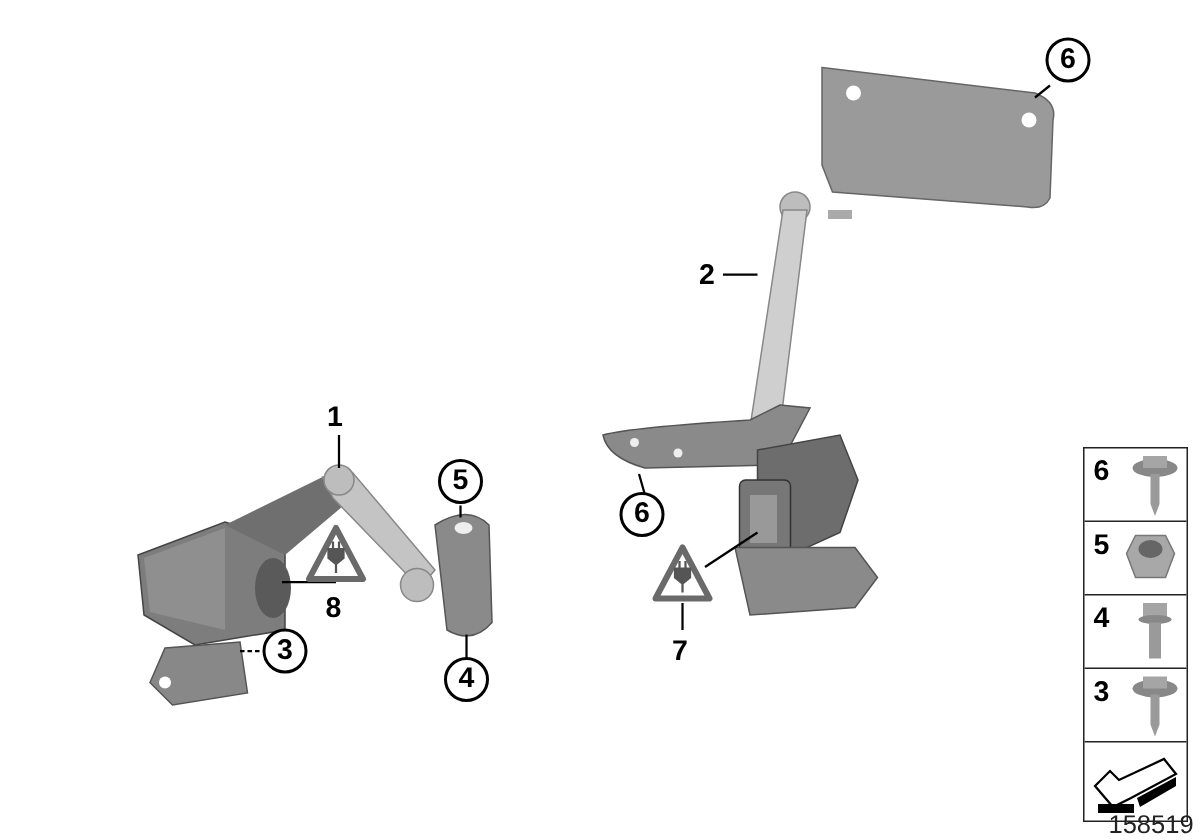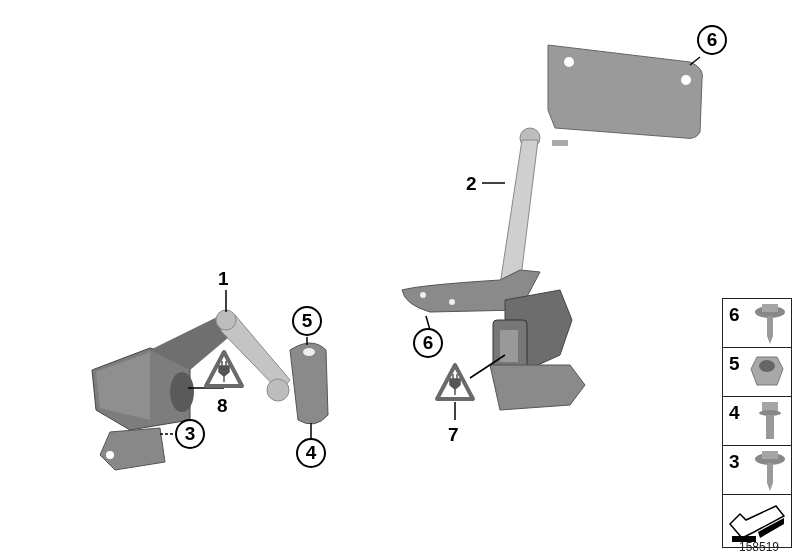--- a/index.html
+++ b/index.html
@@ -5,21 +5,21 @@
   html,body{margin:0;padding:0;background:#fff;}
   body{width:800px;height:560px;position:relative;overflow:hidden;font-family:"Liberation Sans",sans-serif;}
   svg.main{position:absolute;left:0;top:0;}
   .callout{position:absolute;width:30px;height:30px;border:2px solid #000;border-radius:50%;box-sizing:border-box;display:flex;align-items:center;justify-content:center;font-weight:bold;font-size:19px;color:#000;background:#fff;}
   .label{position:absolute;font-weight:bold;font-size:19px;color:#000;}
   .legend{position:absolute;left:722px;top:298px;width:68px;border:1px solid #222;}
   .legend .cell{height:48px;border-bottom:1px solid #222;position:relative;}
   .legend .cell:last-child{border-bottom:none;height:52px;}
   .legend .num{position:absolute;left:6px;top:5px;font-weight:bold;font-size:19px;}
   .legend svg{position:absolute;right:4px;top:3px;}
-  .imgid{position:absolute;left:739px;top:540px;font-size:12px;color:#222;}
+  .imgid{position:absolute;left:739px;top:540px;font-size:17px;color:#222;}
 </style>
 </head>
 <body>
 
 <svg class="main" width="800" height="560">
 
   <g>
     <path d="M92 370 L150 348 L190 360 L190 420 L130 430 L96 410 Z" fill="#7d7d7d" stroke="#444" stroke-width="1"></path>
     <path d="M96 372 L150 352 L150 420 L100 408 Z" fill="#8f8f8f"></path>
     <path d="M150 350 L215 318 L235 332 L190 370 Z" fill="#6f6f6f"></path>

